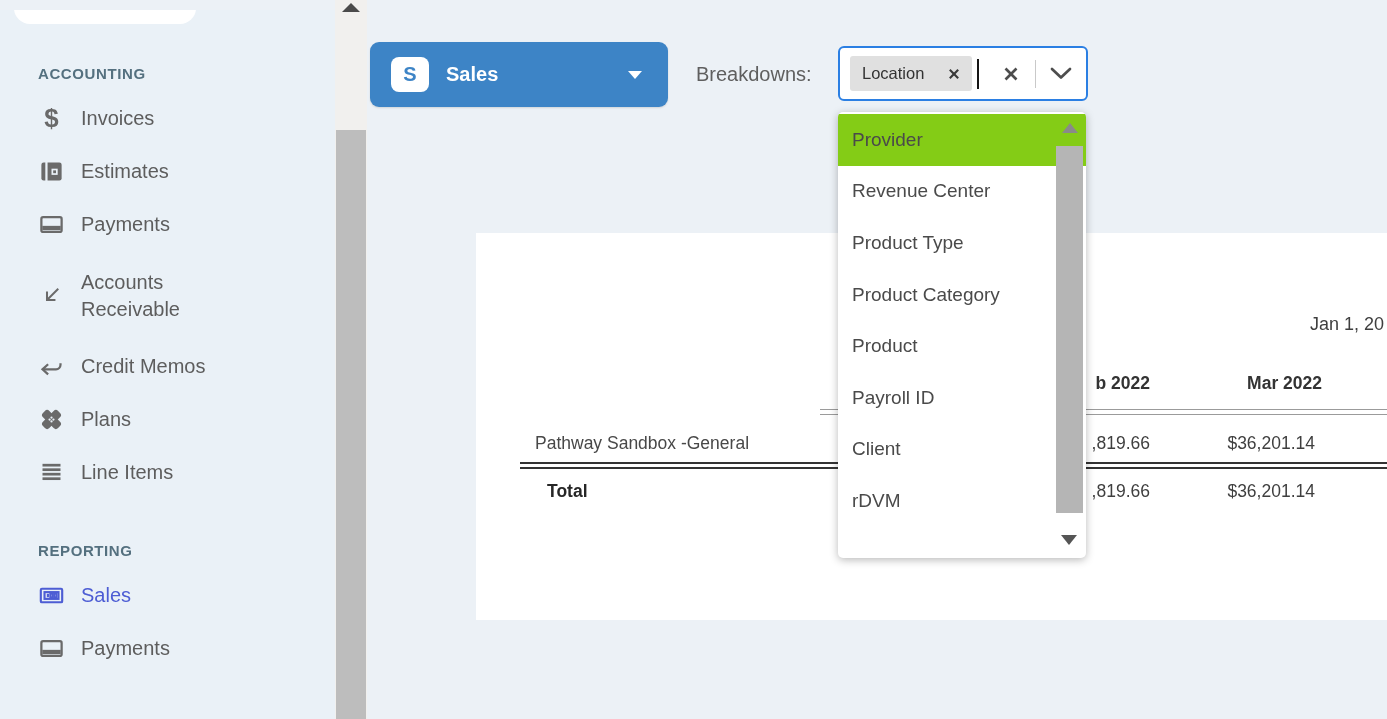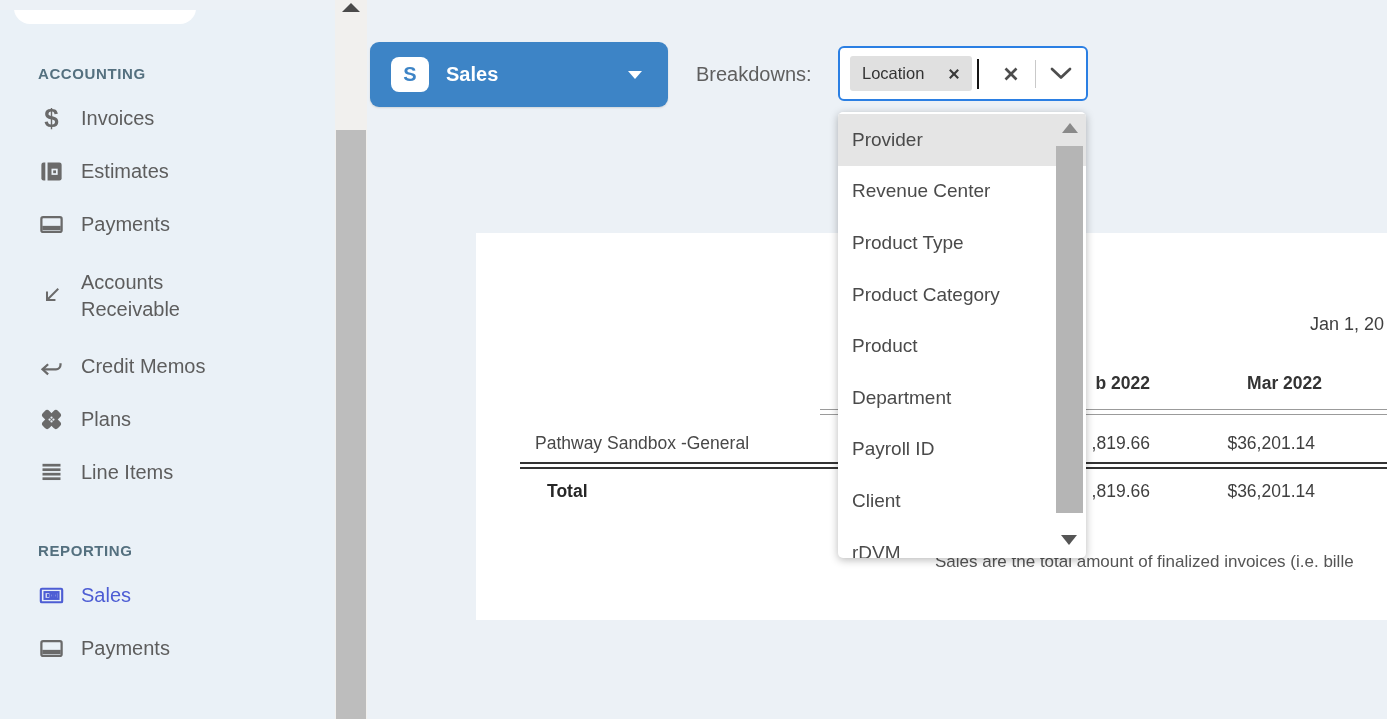--- a/index.html
+++ b/index.html
@@ -49,21 +49,21 @@
   .val{position:absolute;width:140px;text-align:right;font-size:17.5px;color:#3f3f3f;}
   .r1{top:200px;} .v1{left:534px;} .v2{left:699px;}
   .tline{position:absolute;left:44px;top:229px;width:900px;height:3px;border-top:2px solid #333;border-bottom:2px solid #333;}
   .total-name{position:absolute;left:71px;top:248px;font-size:17.5px;font-weight:700;color:#262626;}
   .rt{top:248px;}
   .footnote{position:absolute;left:459px;top:319px;font-size:17px;color:#555;white-space:nowrap;}
 
   
   .dropdown{position:absolute;left:838px;top:112px;width:248px;height:446px;background:#fff;border-radius:5px;box-shadow:0 2px 9px rgba(0,0,0,.28);z-index:25;overflow:hidden;box-sizing:border-box;padding-top:2px;}
   .dd-item{height:51.6px;display:flex;align-items:center;padding-left:14px;font-size:19px;color:#4a4a4a;cursor:pointer;}
-  .dd-item.highlighted{background:#e5e5e5;}
+  .dd-item.highlighted{background:#84cc16;}
   .dd-scroll{position:absolute;top:8px;right:3px;bottom:6px;width:27px;}
   .dd-up{margin:3px auto 0 auto;width:0;height:0;border-left:8px solid transparent;border-right:8px solid transparent;border-bottom:10px solid #8a8a8a;}
   .dd-thumb{position:absolute;top:26px;left:0;width:27px;height:367px;background:#b5b5b5;}
   .dd-down{position:absolute;bottom:7px;left:5px;width:0;height:0;border-left:8px solid transparent;border-right:8px solid transparent;border-top:10px solid #555;}
 </style>
 </head>
 <body>
 
 <div class="app">
 
@@ -215,31 +215,29 @@
     <div class="th th1">b 2022</div>
     <div class="th th2">Mar 2022</div>
     <div class="hline"></div>
     <div class="row-name">Pathway Sandbox -General</div>
     <div class="val r1 v1">,819.66</div>
     <div class="val r1 v2">$36,201.14</div>
     <div class="tline"></div>
     <div class="total-name">Total</div>
     <div class="val rt v1">,819.66</div>
     <div class="val rt v2">$36,201.14</div>
-    <div class="footnote">Sales are the total amount of finalized invoices (i.e. bille</div>
   </div>
 
   <div class="dropdown">
     <div id="dd-list">
         <div class="dd-item highlighted">Provider</div>
         <div class="dd-item">Revenue Center</div>
         <div class="dd-item">Product Type</div>
         <div class="dd-item">Product Category</div>
         <div class="dd-item">Product</div>
-        <div class="dd-item">Department</div>
         <div class="dd-item">Payroll ID</div>
         <div class="dd-item">Client</div>
         <div class="dd-item">rDVM</div>
       </div>
     <div class="dd-scroll">
       <div class="dd-up"></div>
       <div class="dd-thumb"></div>
       <div class="dd-down"></div>
     </div>
   </div>

